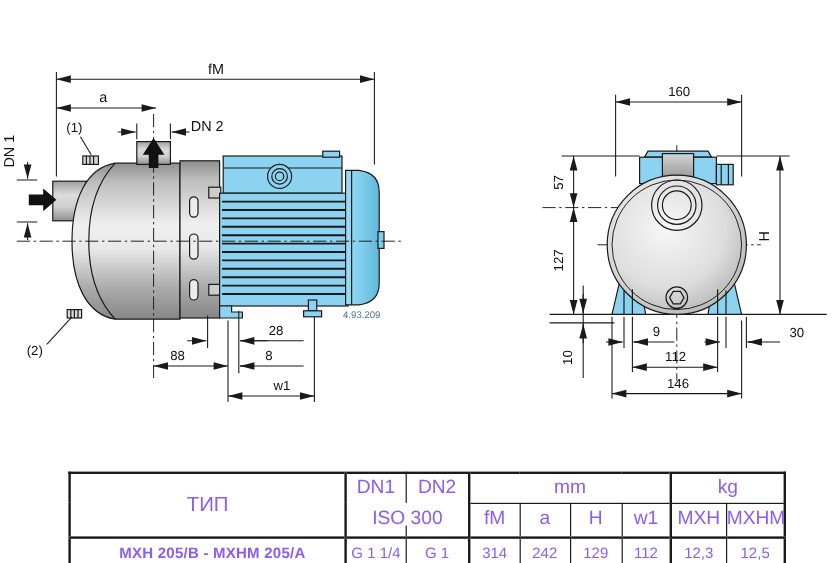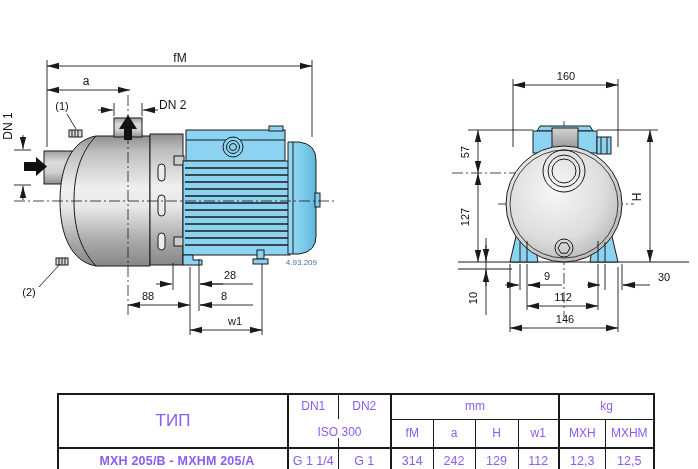--- a/index.html
+++ b/index.html
@@ -6,21 +6,21 @@
   .stage{position:relative;width:698px;height:469px;background:#fff;overflow:hidden;
          font-family:"Liberation Sans",sans-serif;color:#8b5cf6;margin-top:33px;}
   svg text{font-family:"Liberation Sans",sans-serif;fill:#111;}
   .t{font-size:11px;}
   .t12{font-size:12px;}
   .ref{font-size:8px;fill:#4a6f9e;}
   
   .spec-table{position:absolute;left:57px;top:360px;border-collapse:collapse;table-layout:fixed;
               width:596px;background:#fff;}
   .spec-table td{border:1px solid #1a1a1a;text-align:center;vertical-align:middle;
-                 padding:0;font-size:12px;line-height:1.1;}
+                 padding:0;font-size:16px;line-height:1.1;}
   .spec-table{border:2px solid #1a1a1a;}
   .b-r2{border-right-width:2px !important;}
   .b-t2{border-top-width:2px !important;}
   .no-b{border-bottom:none !important;}
   .no-t{border-top:none !important;}
   .h-type{font-size:17px !important;}
   .c-typeval{text-align:right;padding-left:8px !important;font-weight:bold;
              font-size:12.5px !important;letter-spacing:.2px;}
   .val{font-size:12.5px !important;}
   .iso-cell{position:relative;}

